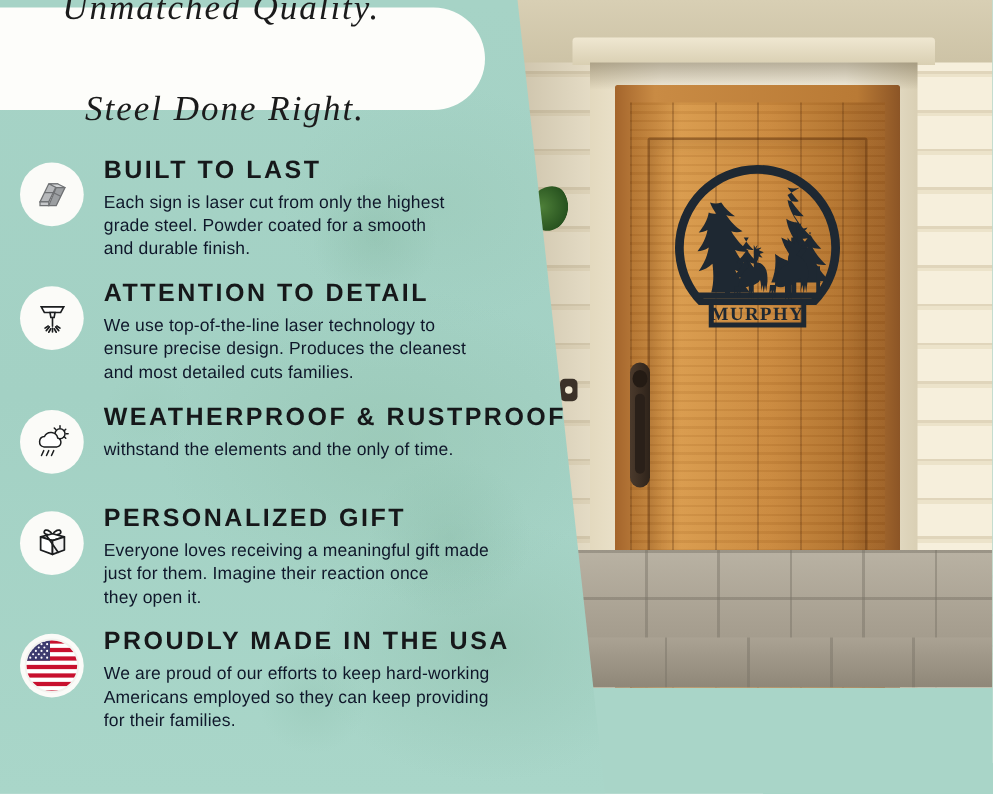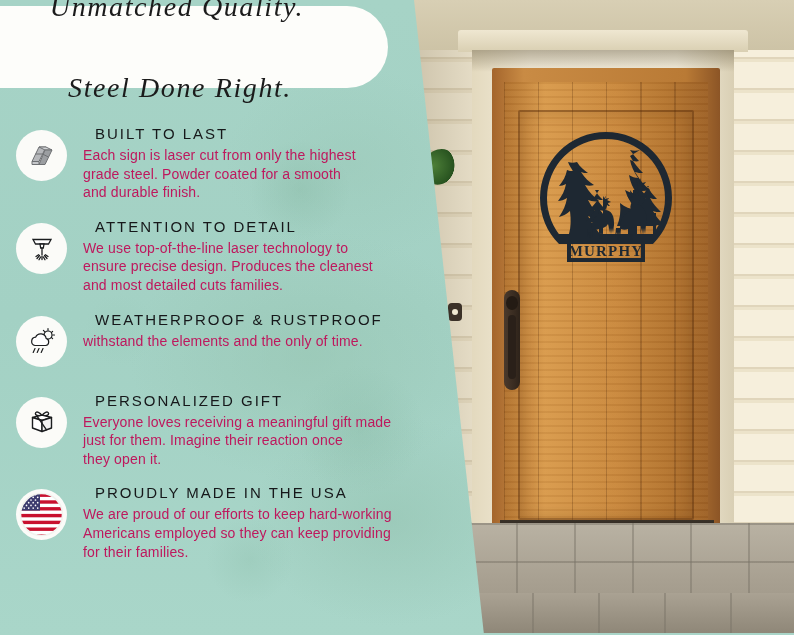--- a/index.html
+++ b/index.html
@@ -15,21 +15,21 @@
     position:relative;
     width:794px; height:635px;
     overflow:hidden;
     background:#a9d5c8;
   }
 
   
   .photo {
     position:absolute;
     top:0; left:400px;
-    width:394px; height:633px;
+    width:394px; height:550px;
     overflow:hidden;
     background:#e9e0c9;
   }
   
   .siding {
     position:absolute; inset:0;
     background:
       repeating-linear-gradient(to bottom,
         #f2ead5 0px, #f2ead5 26px,
         #ddd2b8 26px, #ddd2b8 28px,
@@ -223,33 +223,32 @@
     display:flex; align-items:center; justify-content:center;
     margin-top:12px;
     margin-right:16px;
     overflow:hidden;
   }
   .icon-circle svg { display:block; }
 
   .feature-text { flex:1 1 auto; padding-top:7px; }
   .feature-title {
     font-family:"Liberation Sans", sans-serif;
-    font-weight:400;
-    font-size:15px;
+    font-weight:700;
+    font-size:20px;
     letter-spacing:2.0px;
     color:#16181a;
     margin-bottom:4px;
     text-transform:uppercase;
-    margin-left:12px;
   }
   .feature-body {
     font-family:"Liberation Sans", sans-serif;
     font-size:14px;
     line-height:1.33;
-    color:#be185d;
+    color:#0f172a;
     letter-spacing:.15px;
     max-width:372px;
   }
   .feature-body .ln { display:block; }
 </style>
 </head>
 <body>
 
 <div id="canvas">
 

